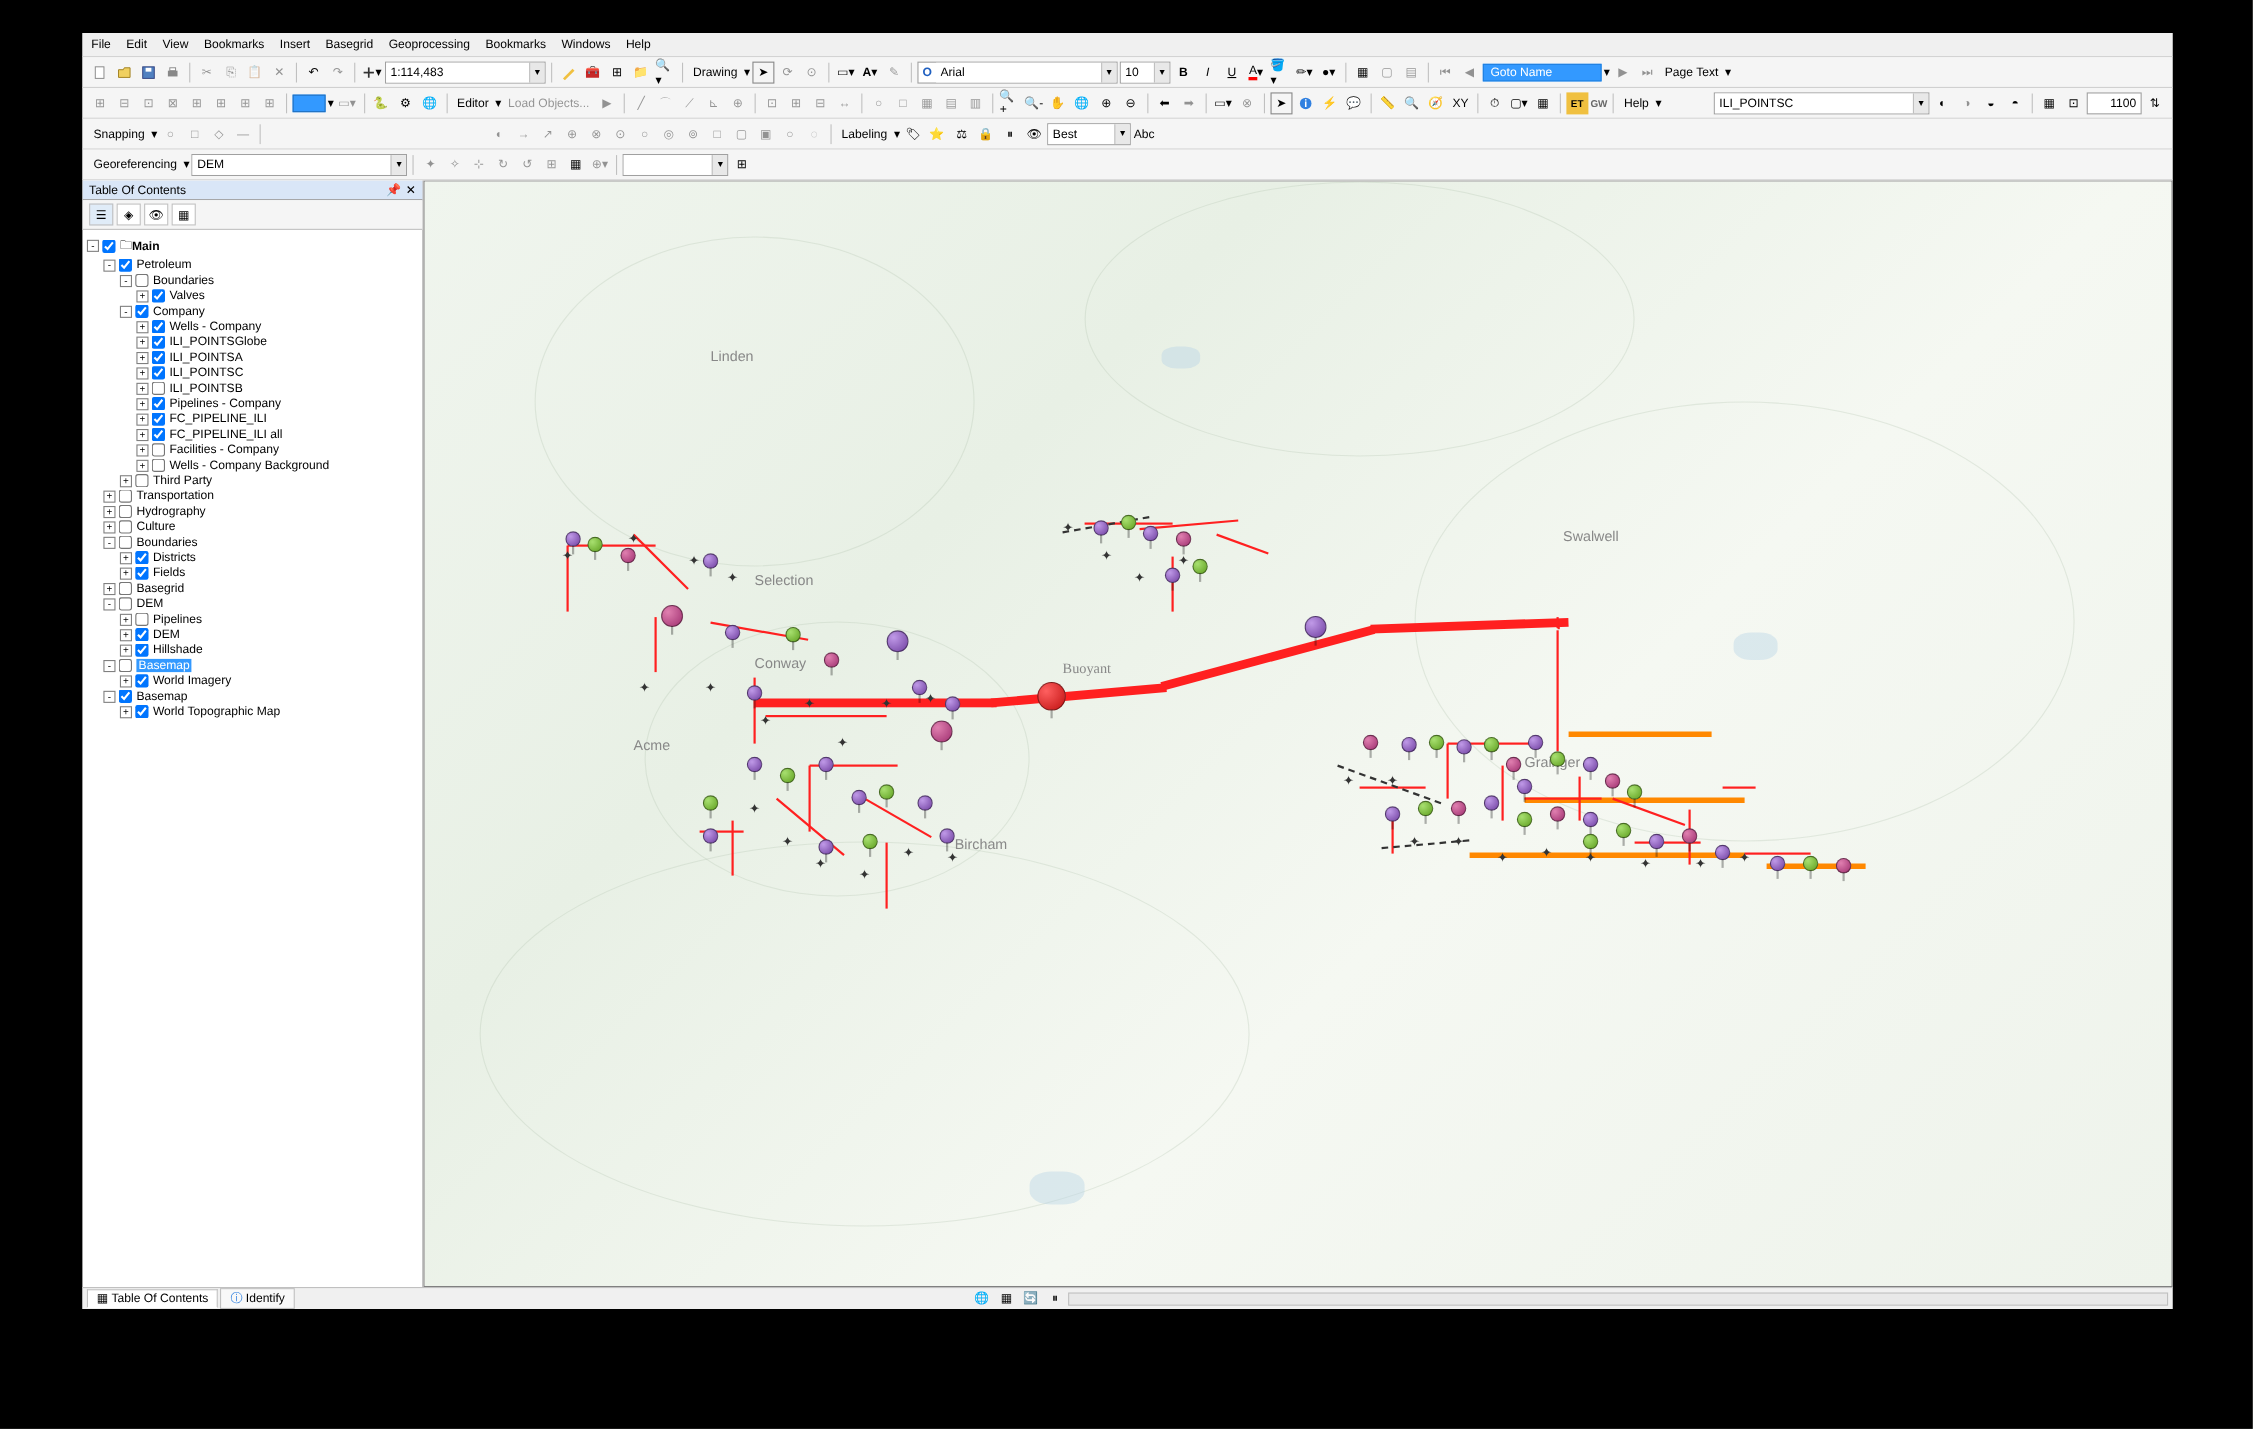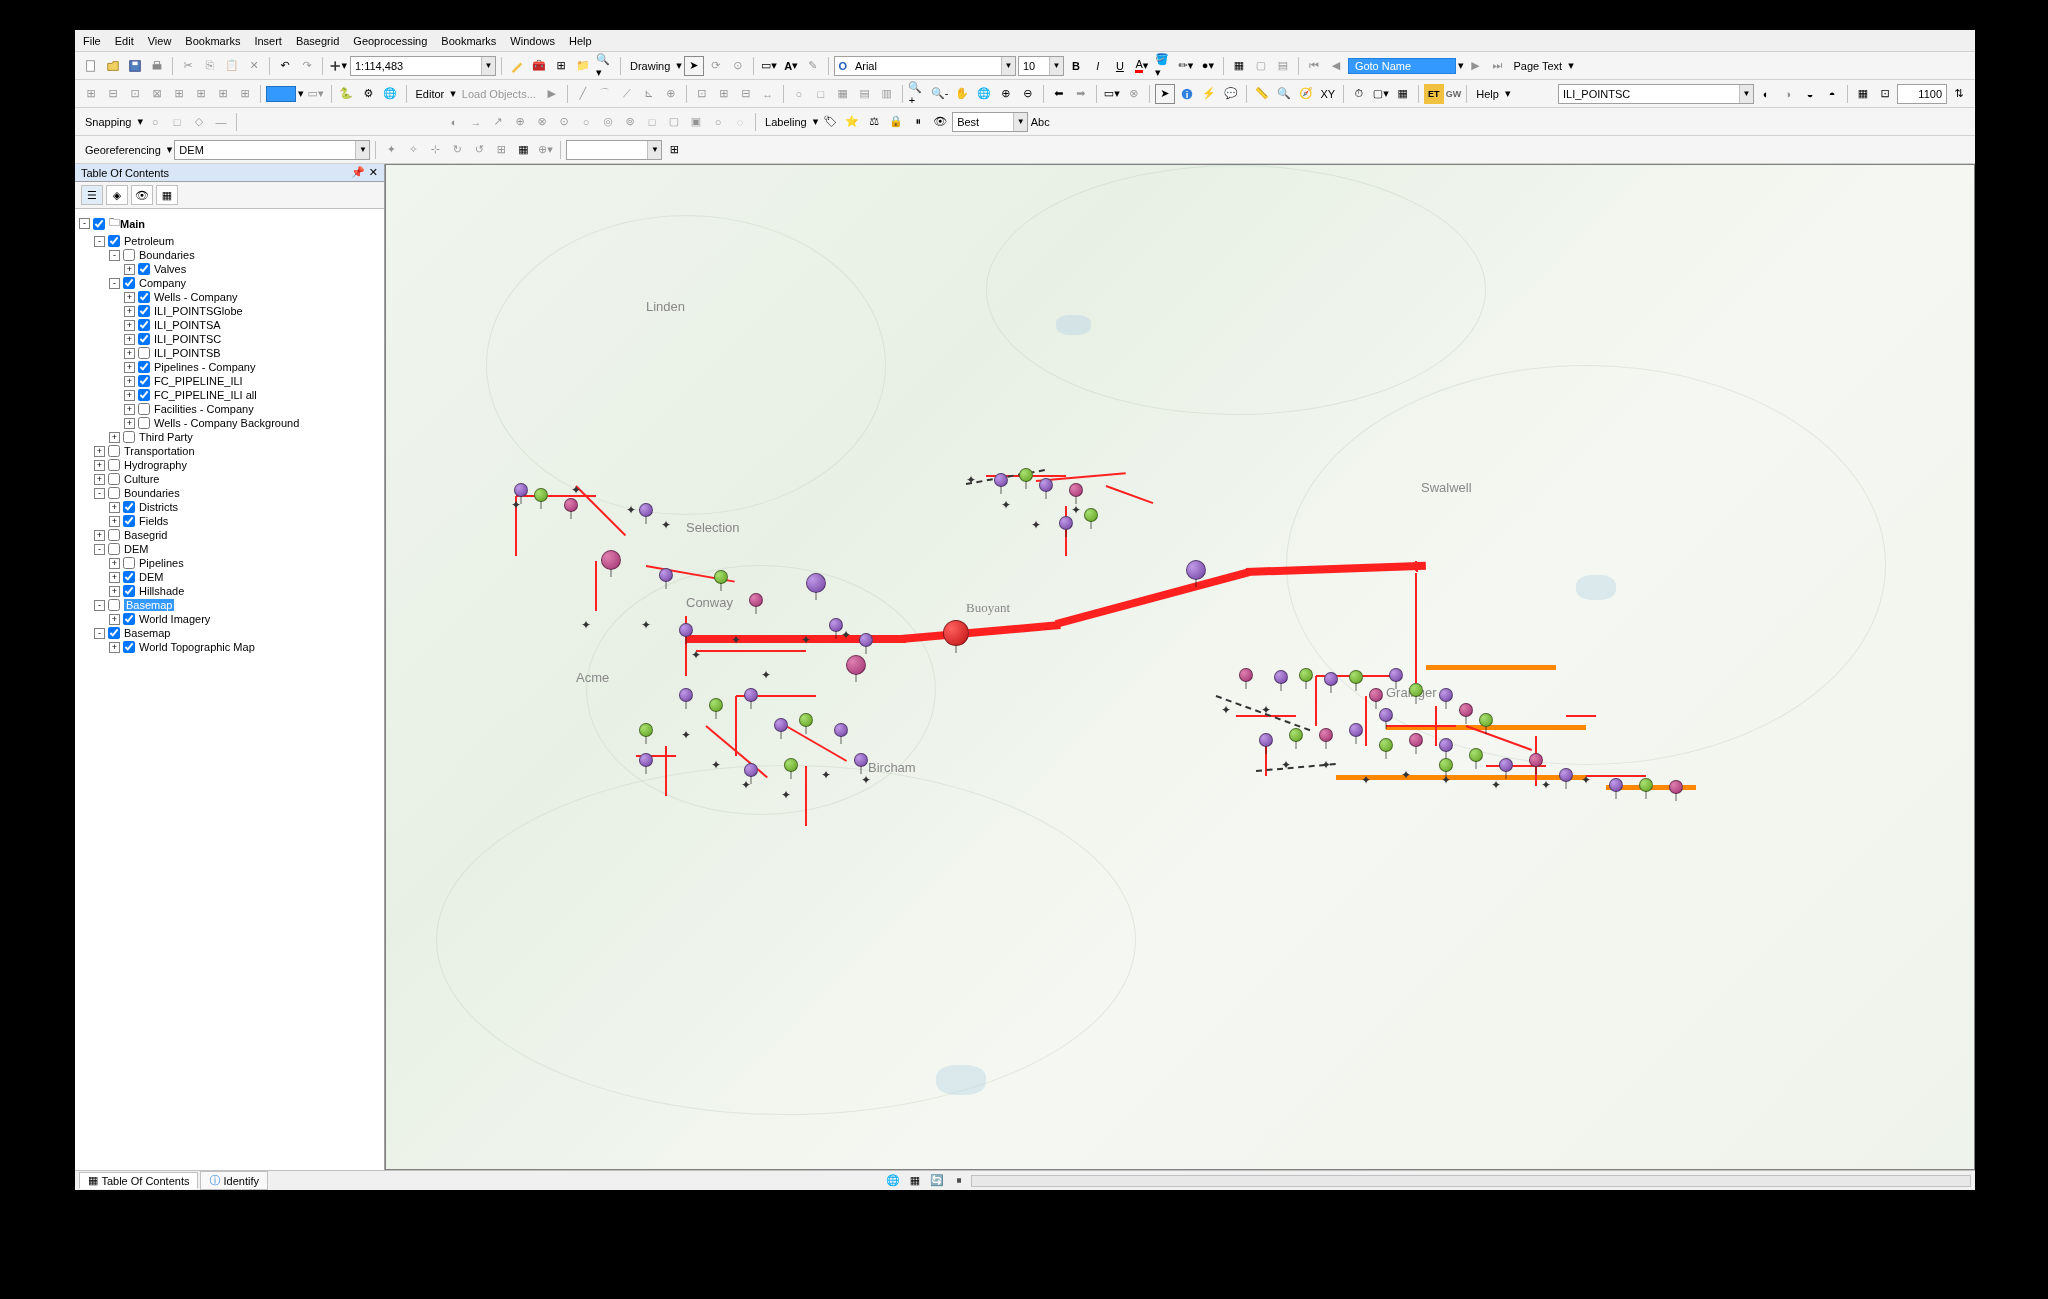--- a/index.html
+++ b/index.html
@@ -503,21 +503,21 @@
         <div class="contour" style="left:600px;top:0px;width:500px;height:250px"></div>
         <div class="contour" style="left:900px;top:200px;width:600px;height:400px"></div>
         <div class="contour" style="left:200px;top:400px;width:350px;height:250px"></div>
         <div class="contour" style="left:50px;top:600px;width:700px;height:350px"></div>
         <div class="water" style="left:670px;top:150px;width:35px;height:20px"></div>
         <div class="water" style="left:1190px;top:410px;width:40px;height:25px"></div>
         <div class="water" style="left:550px;top:900px;width:50px;height:30px"></div>
       </div>
 
       <div id="places">
-          <div class="place-label" style="left: 260px; top: 134px;">Linden</div>
+          <div class="place-label" style="left: 260px; top: 151px;">Linden</div>
           <div class="place-label" style="left: 300px; top: 355px;">Selection</div>
           <div class="place-label" style="left: 300px; top: 430px;">Conway</div>
           <div class="place-label" style="left: 580px; top: 435px; font-family: Liberation Serif, serif;">Buoyant</div>
           <div class="place-label" style="left: 190px; top: 505px;">Acme</div>
           <div class="place-label" style="left: 482px; top: 595px;">Bircham</div>
           <div class="place-label" style="left: 1035px; top: 315px;">Swalwell</div>
           <div class="place-label" style="left: 1000px; top: 520px;">Grainger</div>
         </div>
 
       <div class="pipeline thick" style="left:300px;top:470px;width:220px"></div>

